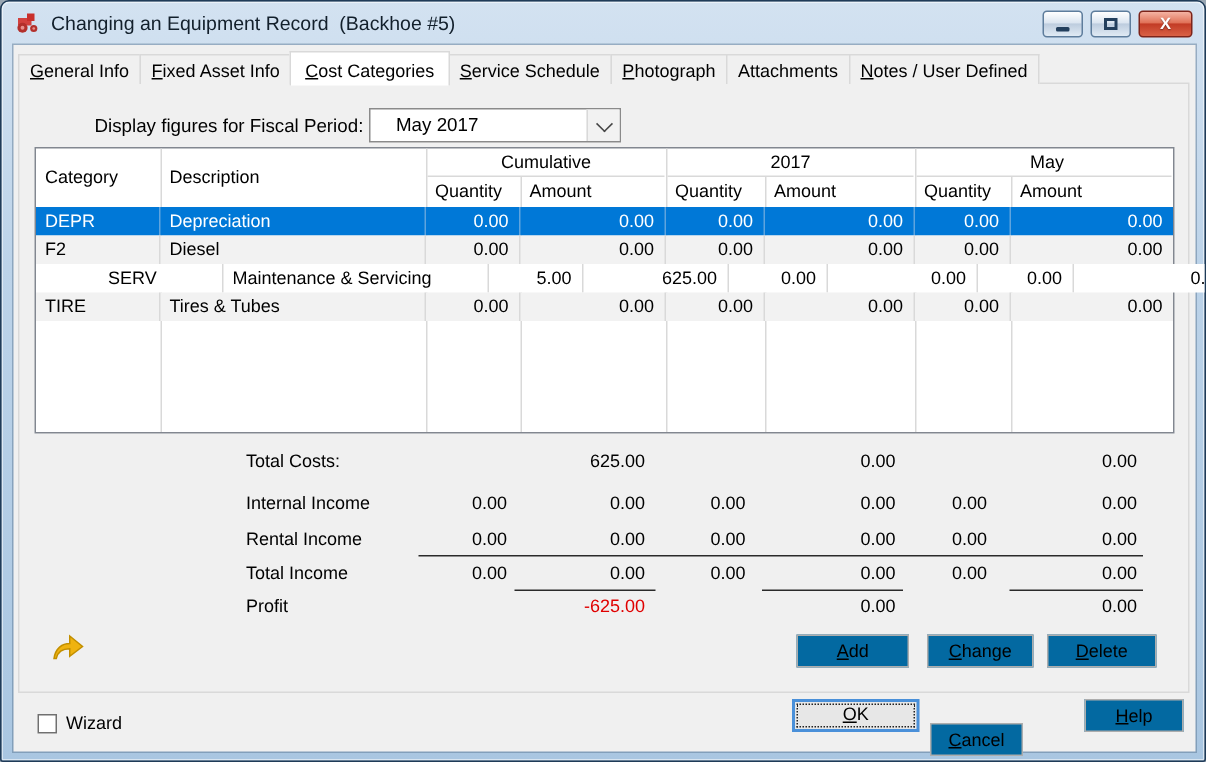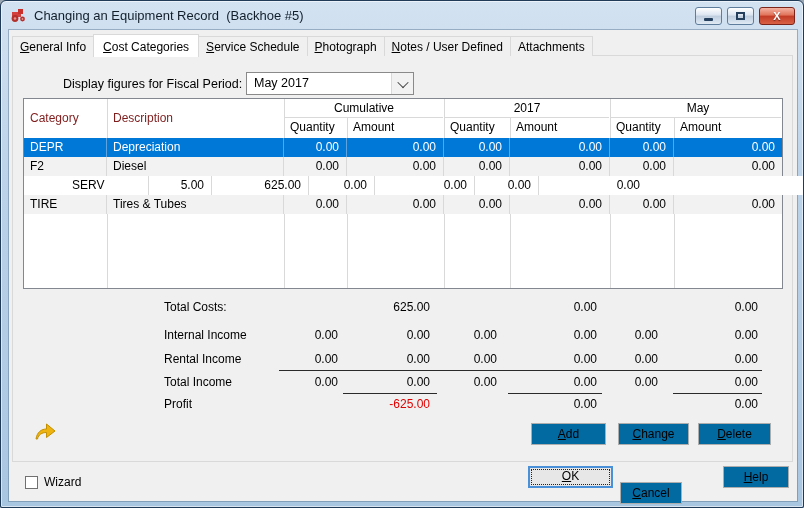--- a/index.html
+++ b/index.html
@@ -30,28 +30,28 @@
     height:20px;box-sizing:border-box;padding:3px 7px 0 7px;white-space:nowrap;cursor:default;}
   .tab + .tab{margin-left:-1px;}
   .tab.active{background:#fff;height:23px;padding-top:5px;padding-left:9px;padding-right:9px;
     position:relative;z-index:4;margin-bottom:-1px;}
   .tabpage{position:absolute;left:3px;top:25px;width:781px;height:407px;background:#f0f0f0;
     border:1px solid #d9d9d9;box-sizing:border-box;z-index:2;}
   
   .fiscal-label{position:absolute;left:50px;top:21px;font-size:12.5px;}
   .combo{position:absolute;left:233px;top:16px;width:168px;height:23px;background:#fff;
     border:1px solid #8a8a8a;box-sizing:border-box;display:flex;align-items:stretch;cursor:default;}
-  .combo-value{flex:1;padding-left:7px;font-size:12.5px;line-height:21px;}
+  .combo-value{flex:1;padding-left:17px;font-size:12.5px;line-height:21px;}
   .combo-btn{width:21px;background:#f2f2f2;border-left:1px solid #d9d9d9;display:flex;align-items:center;justify-content:center;}
   .chevron{width:7px;height:7px;border-right:1px solid #444;border-bottom:1px solid #444;
     transform:rotate(45deg) translate(-1px,-1px);}
   
   .table{position:absolute;left:10px;top:42px;width:760px;height:191px;background:#fff;
     border:1px solid #828790;box-sizing:border-box;font-size:12px;}
-  .th-corner{position:absolute;top:0;height:38px;line-height:38px;color:#7f1d1d;}
+  .th-corner{position:absolute;top:0;height:38px;line-height:38px;color:#000000;}
   .th-group{position:absolute;top:2px;text-align:center;}
   .gline{position:absolute;top:18px;height:1px;background:#d9d9d9;}
   .th-sub{position:absolute;top:21px;}
   .vl{position:absolute;width:1px;background:#d9d9d9;top:0;bottom:0;z-index:1;}
   .vls{position:absolute;width:1px;background:#d9d9d9;top:19px;bottom:0;z-index:1;}
   .trow{position:absolute;left:0;width:758px;height:19px;display:flex;z-index:2;background:#fff;}
   .trow.odd{background:#f2f2f2;}
   .trow.selected{background:#0078d7;color:#fff;}
   .trow > span{display:block;box-sizing:border-box;line-height:19px;overflow:hidden;white-space:nowrap;
     border-right:1px solid #d9d9d9;}
@@ -113,25 +113,26 @@
       </div>
     <div class="winbtn close">
         <span class="glyph-close">X</span>
       </div>
   </div>
 
   <div class="client">
 
     <div class="tabstrip">
       <div class="tab"><u>G</u>eneral Info</div>
+      <div class="tab"><u>F</u>ixed Asset Info</div>
       <div class="tab active"><u>C</u>ost Categories</div>
       <div class="tab"><u>S</u>ervice Schedule</div>
       <div class="tab"><u>P</u>hotograph</div>
+      <div class="tab">Attachments</div>
       <div class="tab"><u>N</u>otes / User Defined</div>
-      <div class="tab">Attachments</div>
     </div>
 
     <div class="tabpage">
 
       <span class="fiscal-label">Display figures for Fiscal Period:</span>
       <div class="combo">
         <span class="combo-value">May 2017</span>
         <span class="combo-btn">
             <span class="chevron"></span>
           </span>
@@ -175,20 +176,21 @@
           <span class="cw1">Diesel</span>
           <span class="cw2 num">0.00</span>
           <span class="cw3 num">0.00</span>
           <span class="cw4 num">0.00</span>
           <span class="cw5 num">0.00</span>
           <span class="cw6 num">0.00</span>
           <span class="cw7 num">0.00</span>
         </div>
         <div class="trow" style="top:77px;padding-left:42px;">
           <span class="cw0">SERV</span>
+          <span class="cw1">Maintenance &amp; Servicing</span>
           <span class="cw2 num">5.00</span>
           <span class="cw3 num">625.00</span>
           <span class="cw4 num">0.00</span>
           <span class="cw5 num">0.00</span>
           <span class="cw6 num">0.00</span>
           <span class="cw7 num">0.00</span>
         </div>
         <div class="trow odd" style="top:96px;">
           <span class="cw0">TIRE</span>
           <span class="cw1">Tires &amp; Tubes</span>

